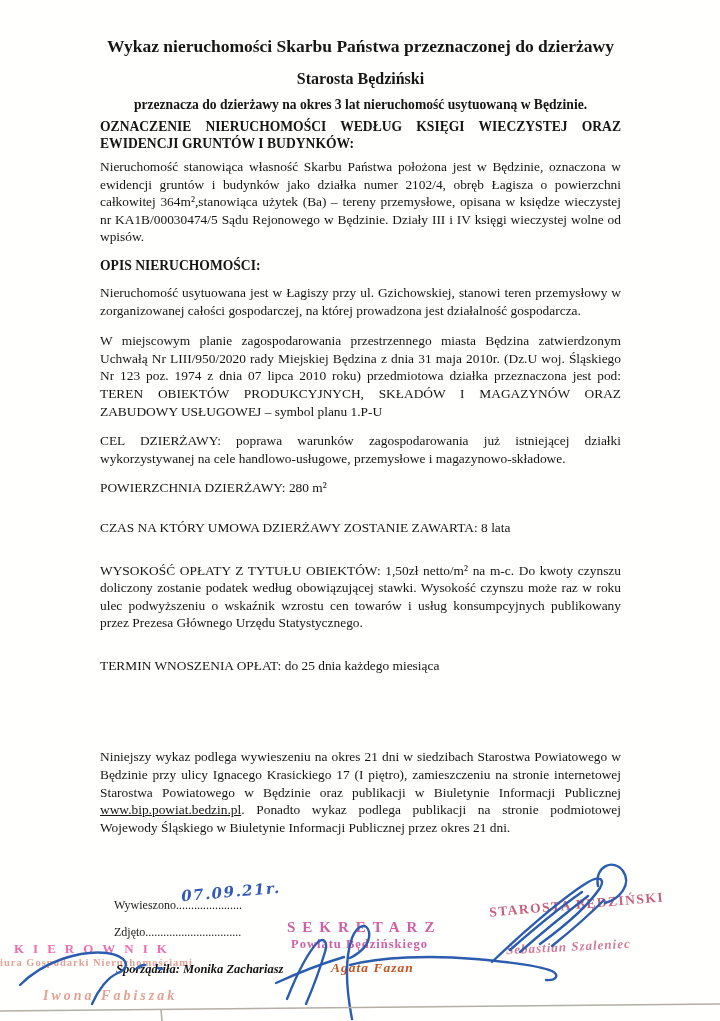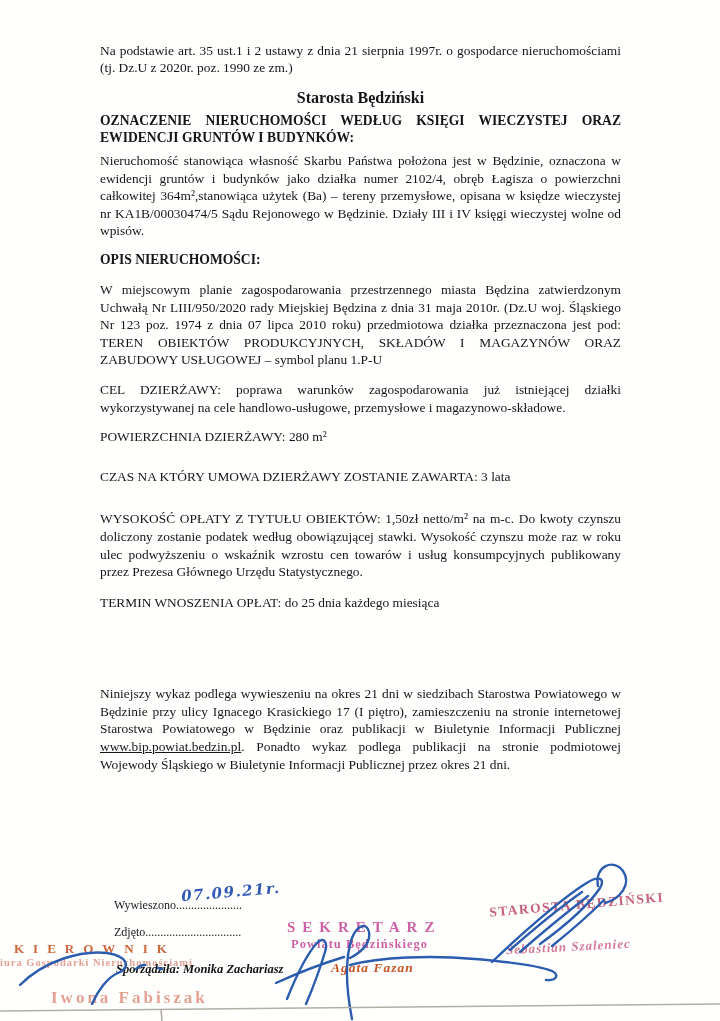--- a/index.html
+++ b/index.html
@@ -9,71 +9,73 @@
   p{margin:0;}
   .title{font-size:17.5px;font-weight:bold;text-align:center;margin:0;}
   .legal{margin-top:6px;font-size:13.4px;line-height:17px;text-align:justify;}
   .authority{margin-top:13px;text-align:center;font-size:16px;font-weight:bold;margin-bottom:0;}
   .subtitle{margin-top:9px;text-align:center;font-size:13.6px;font-weight:bold;}
   .h{font-weight:bold;font-size:13.6px;line-height:17px;text-align:justify;}
   .b{font-size:13.4px;line-height:17.6px;text-align:justify;}
   .lbl{font-weight:normal;}
   .mt4{margin-top:5px;}  .mt6{margin-top:6px;}  .mt9{margin-top:10px;}
   .mt11{margin-top:11px;} .mt12{margin-top:12px;} .mt13{margin-top:13px;}
-  .mt22{margin-top:22px;} .mt25{margin-top:25px;} .mt23{margin-top:13px;}
+  .mt22{margin-top:22px;} .mt25{margin-top:25px;} .mt23{margin-top:25px;}
   .mt75{margin-top:74px;}
   .doclink{text-decoration:underline;}
   .abs{position:absolute;white-space:nowrap;}
   .dotline{font-size:12px;color:#1a1a1a;}
   .hand{font-family:"DejaVu Serif",serif;font-style:italic;font-weight:bold;
         color:#3159b5;font-size:15px;letter-spacing:1.5px;transform:rotate(-5deg);}
   .stamp{opacity:.9;}
-  .kier1{color:#c2410c;font-weight:bold;font-size:13px;letter-spacing:9px;opacity:.8;}
+  .kier1{color:#ec4899;font-weight:bold;font-size:13px;letter-spacing:9px;opacity:.8;}
   .kier2{color:#dd8a7b;font-weight:bold;font-size:10.5px;letter-spacing:1px;opacity:.8;}
-  .kiername{color:#e0907e;font-weight:bold;font-size:17px;letter-spacing:3px;opacity:.85;margin-left:8px;}
+  .kiername{color:#e0907e;font-weight:bold;font-style:italic;font-size:14px;letter-spacing:3px;opacity:.85;}
   .sek1{color:#c9509c;font-weight:bold;font-size:15px;letter-spacing:7px;}
   .sek2{color:#c9509c;font-weight:bold;font-size:12.5px;letter-spacing:1px;}
   .sekname{color:#c2410c;font-weight:bold;font-style:italic;font-size:13.5px;letter-spacing:1px;}
   .star1{color:#c14f6d;font-weight:bold;font-size:13.5px;letter-spacing:1.5px;transform:rotate(-5deg);}
   .starname{color:#d06a8c;font-weight:bold;font-style:italic;font-size:13px;letter-spacing:1px;transform:rotate(-3deg);}
   .sporz{font-weight:bold;font-style:italic;font-size:12.5px;color:#111;}
   .ink{position:absolute;left:0;top:0;pointer-events:none;}
 </style>
 </head>
 <body>
 
 <div class="page">
   <div class="content">
 
+    <h1 class="title">Wykaz nieruchomości Skarbu Państwa przeznaczonej do dzierżawy</h1>
 
-    <p class="legal">Na podstawie art. 35 ust.1 i 2 ustawy z dnia 21 sierpnia 1997r. o gospodarce nieruchomościami (tj. Dz.U z 2020r. poz. 1990 ze zm.)</p>
 
     <p class="authority">Starosta Będziński</p>
 
+    <p class="subtitle">przeznacza do dzierżawy na okres 3 lat  nieruchomość usytuowaną w  Będzinie.</p>
 
     <p class="h mt4">OZNACZENIE NIERUCHOMOŚCI WEDŁUG KSIĘGI WIECZYSTEJ ORAZ EWIDENCJI GRUNTÓW I BUDYNKÓW:</p>
     <p class="b mt6">Nieruchomość stanowiąca własność Skarbu Państwa położona jest w Będzinie, oznaczona w ewidencji gruntów i budynków jako działka numer 2102/4, obręb Łagisza o powierzchni całkowitej 364m²,stanowiąca użytek (Ba) – tereny przemysłowe, opisana w księdze wieczystej nr KA1B/00030474/5 Sądu Rejonowego w Będzinie. Działy III i IV księgi wieczystej wolne od wpisów.</p>
 
     <p class="h mt11">OPIS NIERUCHOMOŚCI:</p>
+    <p class="b mt9">Nieruchomość usytuowana jest w Łagiszy przy ul. Gzichowskiej, stanowi teren przemysłowy w zorganizowanej całości gospodarczej, na której prowadzona jest działalność gospodarcza.</p>
 
     <p class="b mt13">W miejscowym planie zagospodarowania przestrzennego miasta Będzina zatwierdzonym Uchwałą Nr LIII/950/2020 rady Miejskiej Będzina z dnia 31 maja 2010r. (Dz.U woj. Śląskiego Nr 123 poz. 1974 z dnia 07 lipca 2010 roku) przedmiotowa działka przeznaczona jest pod: TEREN OBIEKTÓW PRODUKCYJNYCH, SKŁADÓW I MAGAZYNÓW ORAZ ZABUDOWY USŁUGOWEJ – symbol planu 1.P-U</p>
 
     <p class="b mt12">
       <span class="lbl">CEL DZIERŻAWY:</span>
       <span>poprawa warunków zagospodarowania już istniejącej działki wykorzystywanej na cele handlowo-usługowe, przemysłowe i magazynowo-składowe.</span>
     </p>
 
     <p class="b mt12">
       <span class="lbl">POWIERZCHNIA DZIERŻAWY:</span>
       <span>280 m²</span>
     </p>
 
     <p class="b mt22">
       <span class="lbl">CZAS NA KTÓRY UMOWA DZIERŻAWY ZOSTANIE ZAWARTA:</span>
-      <span>3 lata</span>
+      <span>8 lata</span>
     </p>
 
     <p class="b mt25">
       <span class="lbl">WYSOKOŚĆ OPŁATY Z TYTUŁU OBIEKTÓW:</span>
       <span>1,50zł netto/m² na m-c. Do kwoty czynszu doliczony zostanie podatek według obowiązującej stawki. Wysokość czynszu może raz w roku ulec podwyższeniu o wskaźnik wzrostu cen towarów i usług konsumpcyjnych publikowany przez Prezesa Głównego Urzędu Statystycznego.</span>
     </p>
 
     <p class="b mt23">
       <span class="lbl">TERMIN WNOSZENIA OPŁAT:</span>
       <span>do 25 dnia każdego miesiąca</span>

